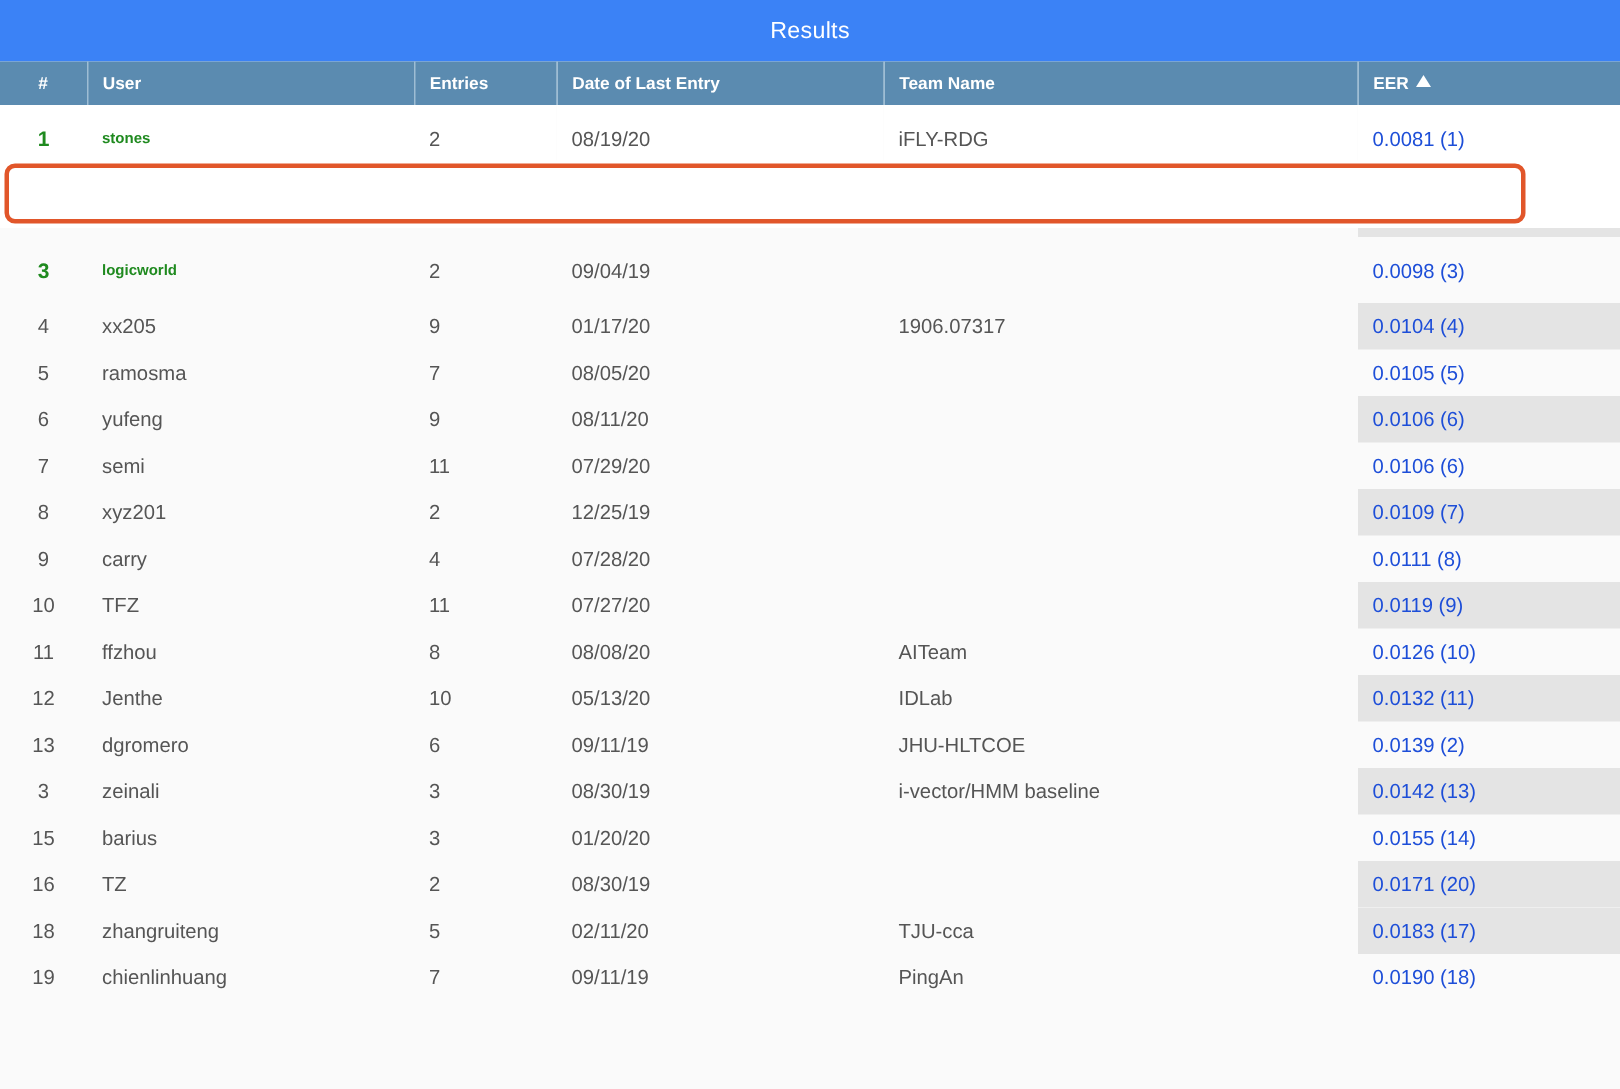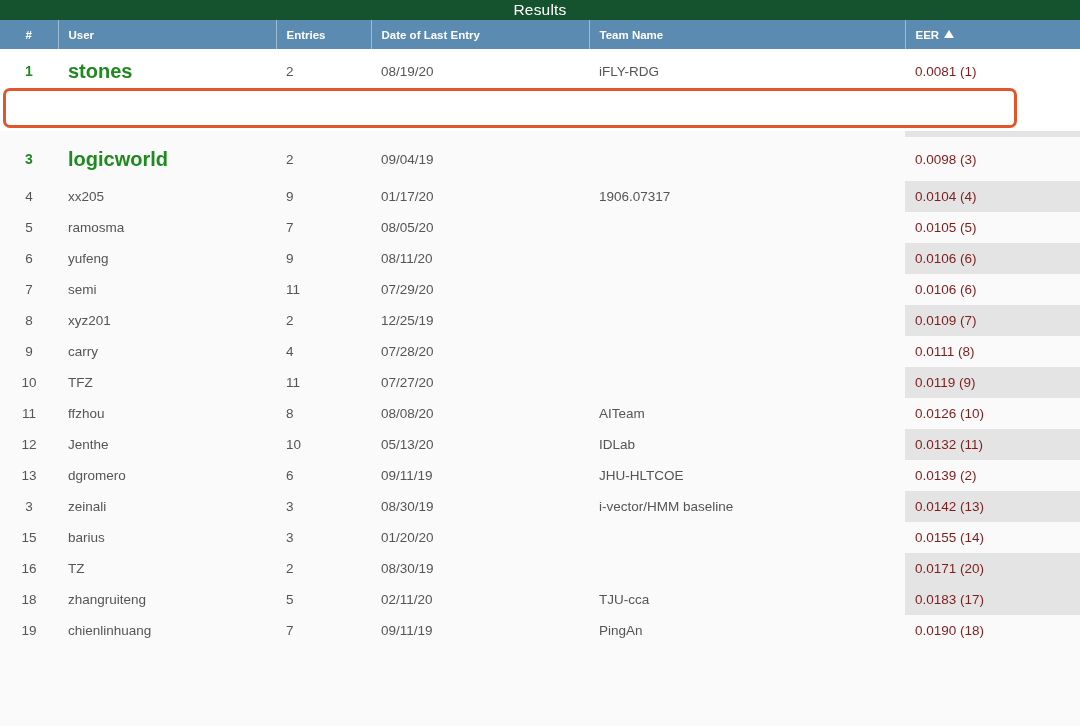--- a/index.html
+++ b/index.html
@@ -14,22 +14,22 @@
     overflow: hidden;
   }
   #results-panel {
     width: 1080px;
     height: 726px;
     position: relative;
     background: #fafafa;
   }
   
   #title-bar {
-    height: 20px;
-    background: #14532d;
+    height: 41px;
+    background: #3b82f6;
     color: #ffffff;
     font-size: 15.5px;
     display: flex;
     align-items: center;
     justify-content: center;
     letter-spacing: .2px;
   }
   
   table.results-table {
     width: 1080px;
@@ -85,23 +85,23 @@
     padding: 0;
     width: 58px;
   }
   tbody tr.top-rank td { height: 44px; }
   tbody tr.top-rank td.cell-rank,
   tbody tr.top-rank td.cell-user {
     color: #1f8a1f;
     font-weight: bold;
     font-size: 14px;
   }
-  tbody tr.top-rank td.cell-user { font-size: 20px; }
-
-  td.cell-eer { color: #7f1d1d; }
+  tbody tr.top-rank td.cell-user { font-size: 10px; }
+
+  td.cell-eer { color: #1d4ed8; }
   td.cell-eer.shaded { background: #e4e4e4; }
 
   
   tr.highlight-row td {
     background: #ffffff;
     height: 44px;
     position: relative;
   }
   #highlight-box {
     position: absolute;

